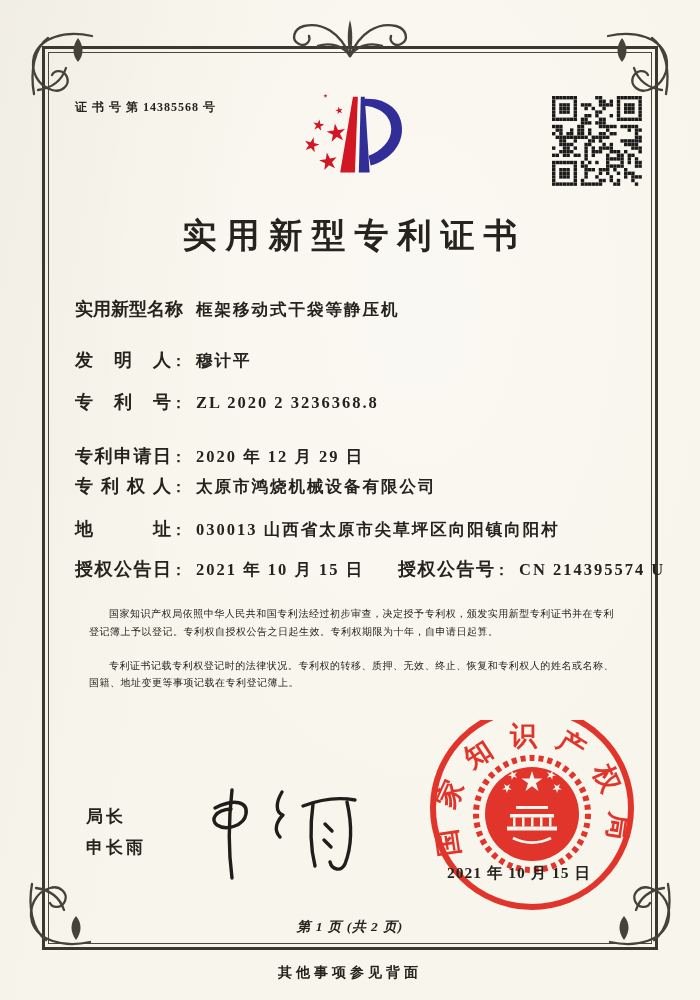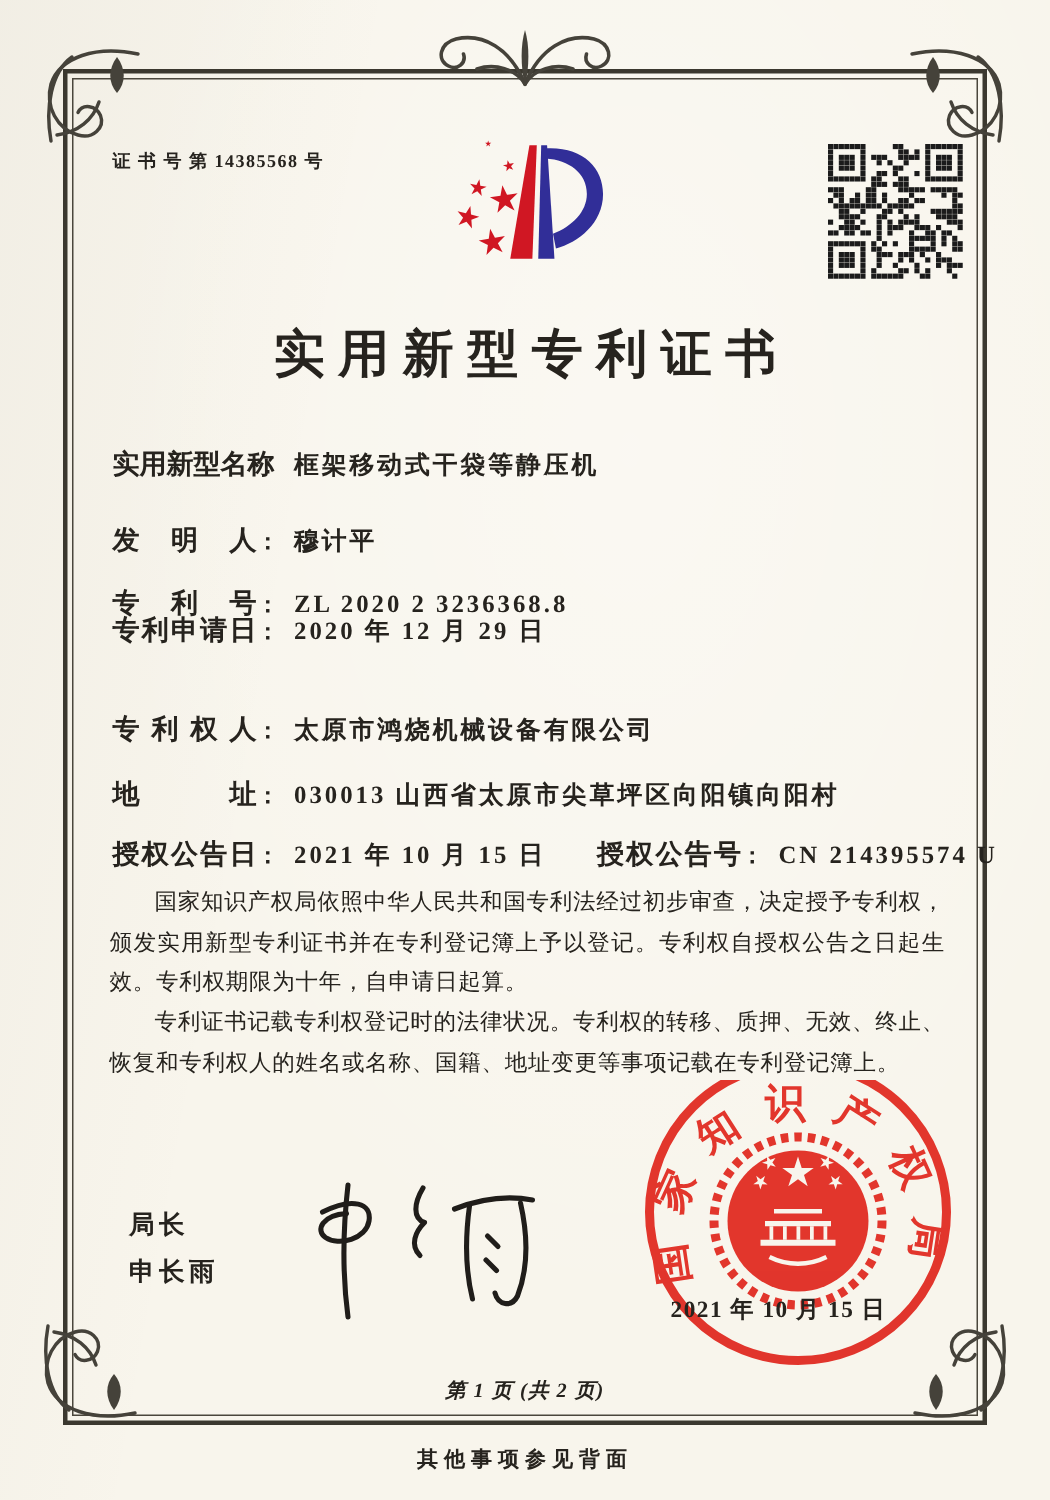--- a/index.html
+++ b/index.html
@@ -25,21 +25,21 @@
   .title { position:absolute; left:0; top:213px; width:100%; text-align:center;
            font-size:34px; font-weight:700; letter-spacing:9px; text-indent:9px; }
   
   .field-row { position:absolute; left:75px; height:24px; white-space:nowrap; font-weight:700; }
   .flabel { display:inline-block; width:96px; font-size:18px; text-align:justify; text-align-last:justify; vertical-align:baseline; }
   .fcolon { font-size:15px; margin-right:10px; }
   .fvalue { font-size:16.5px; letter-spacing:2px; }
   .grant-right { position:absolute; left:323px; top:0; white-space:nowrap; font-weight:700; }
   
   .body-text { position:absolute; left:73px; top:589px; width:557px; }
-  .body-text p { margin:0; font-size:15px; line-height:1.78; text-indent:2em; text-align:justify; letter-spacing:0.5px; }
+  .body-text p { margin:16px; font-size:10px; line-height:1.78; text-indent:2em; text-align:justify; letter-spacing:0.5px; }
   
   .officer-title { position:absolute; left:86px; top:805px; font-size:17px; font-weight:700; letter-spacing:3px; }
   .officer-name  { position:absolute; left:86px; top:836px; font-size:17px; font-weight:700; letter-spacing:3px; }
   .signature { position:absolute; left:185px; top:776px; width:190px; height:108px; }
   .seal { position:absolute; left:421px; top:720px; width:222px; height:192px; }
   .seal-date { position:absolute; left:447px; top:863px; font-size:15.5px; font-weight:700; letter-spacing:1px; z-index:3; }
   .page-info { position:absolute; left:0; top:918px; width:100%; text-align:center; font-size:13.5px; font-weight:600; letter-spacing:1px;font-style:italic; }
   .back-note { position:absolute; left:0; top:964px; width:100%; text-align:center; font-size:14px; font-weight:700; letter-spacing:4px; }
 </style>
 </head>
@@ -430,21 +430,21 @@
 
   <div class="field-row" style="top:297px">
     <span class="flabel">实用新型名称</span><span class="fcolon">：</span><span class="fvalue">框架移动式干袋等静压机</span>
   </div>
   <div class="field-row" style="top:348px">
     <span class="flabel">发明人</span><span class="fcolon">：</span><span class="fvalue">穆计平</span>
   </div>
   <div class="field-row" style="top:390px">
     <span class="flabel">专利号</span><span class="fcolon">：</span><span class="fvalue">ZL 2020 2 3236368.8</span>
   </div>
-  <div class="field-row" style="top:408px">
+  <div class="field-row" style="top:444px">
     <span class="flabel">专利申请日</span><span class="fcolon">：</span><span class="fvalue">2020 年 12 月 29 日</span>
   </div>
   <div class="field-row" style="top:474px">
     <span class="flabel">专利权人</span><span class="fcolon">：</span><span class="fvalue">太原市鸿烧机械设备有限公司</span>
   </div>
   <div class="field-row" style="top:517px">
     <span class="flabel">地址</span><span class="fcolon">：</span><span class="fvalue">030013 山西省太原市尖草坪区向阳镇向阳村</span>
   </div>
   <div class="field-row" style="top:557px; left:75px; width:555px;">
     <span class="flabel">授权公告日</span><span class="fcolon">：</span><span class="fvalue">2021 年 10 月 15 日</span>

